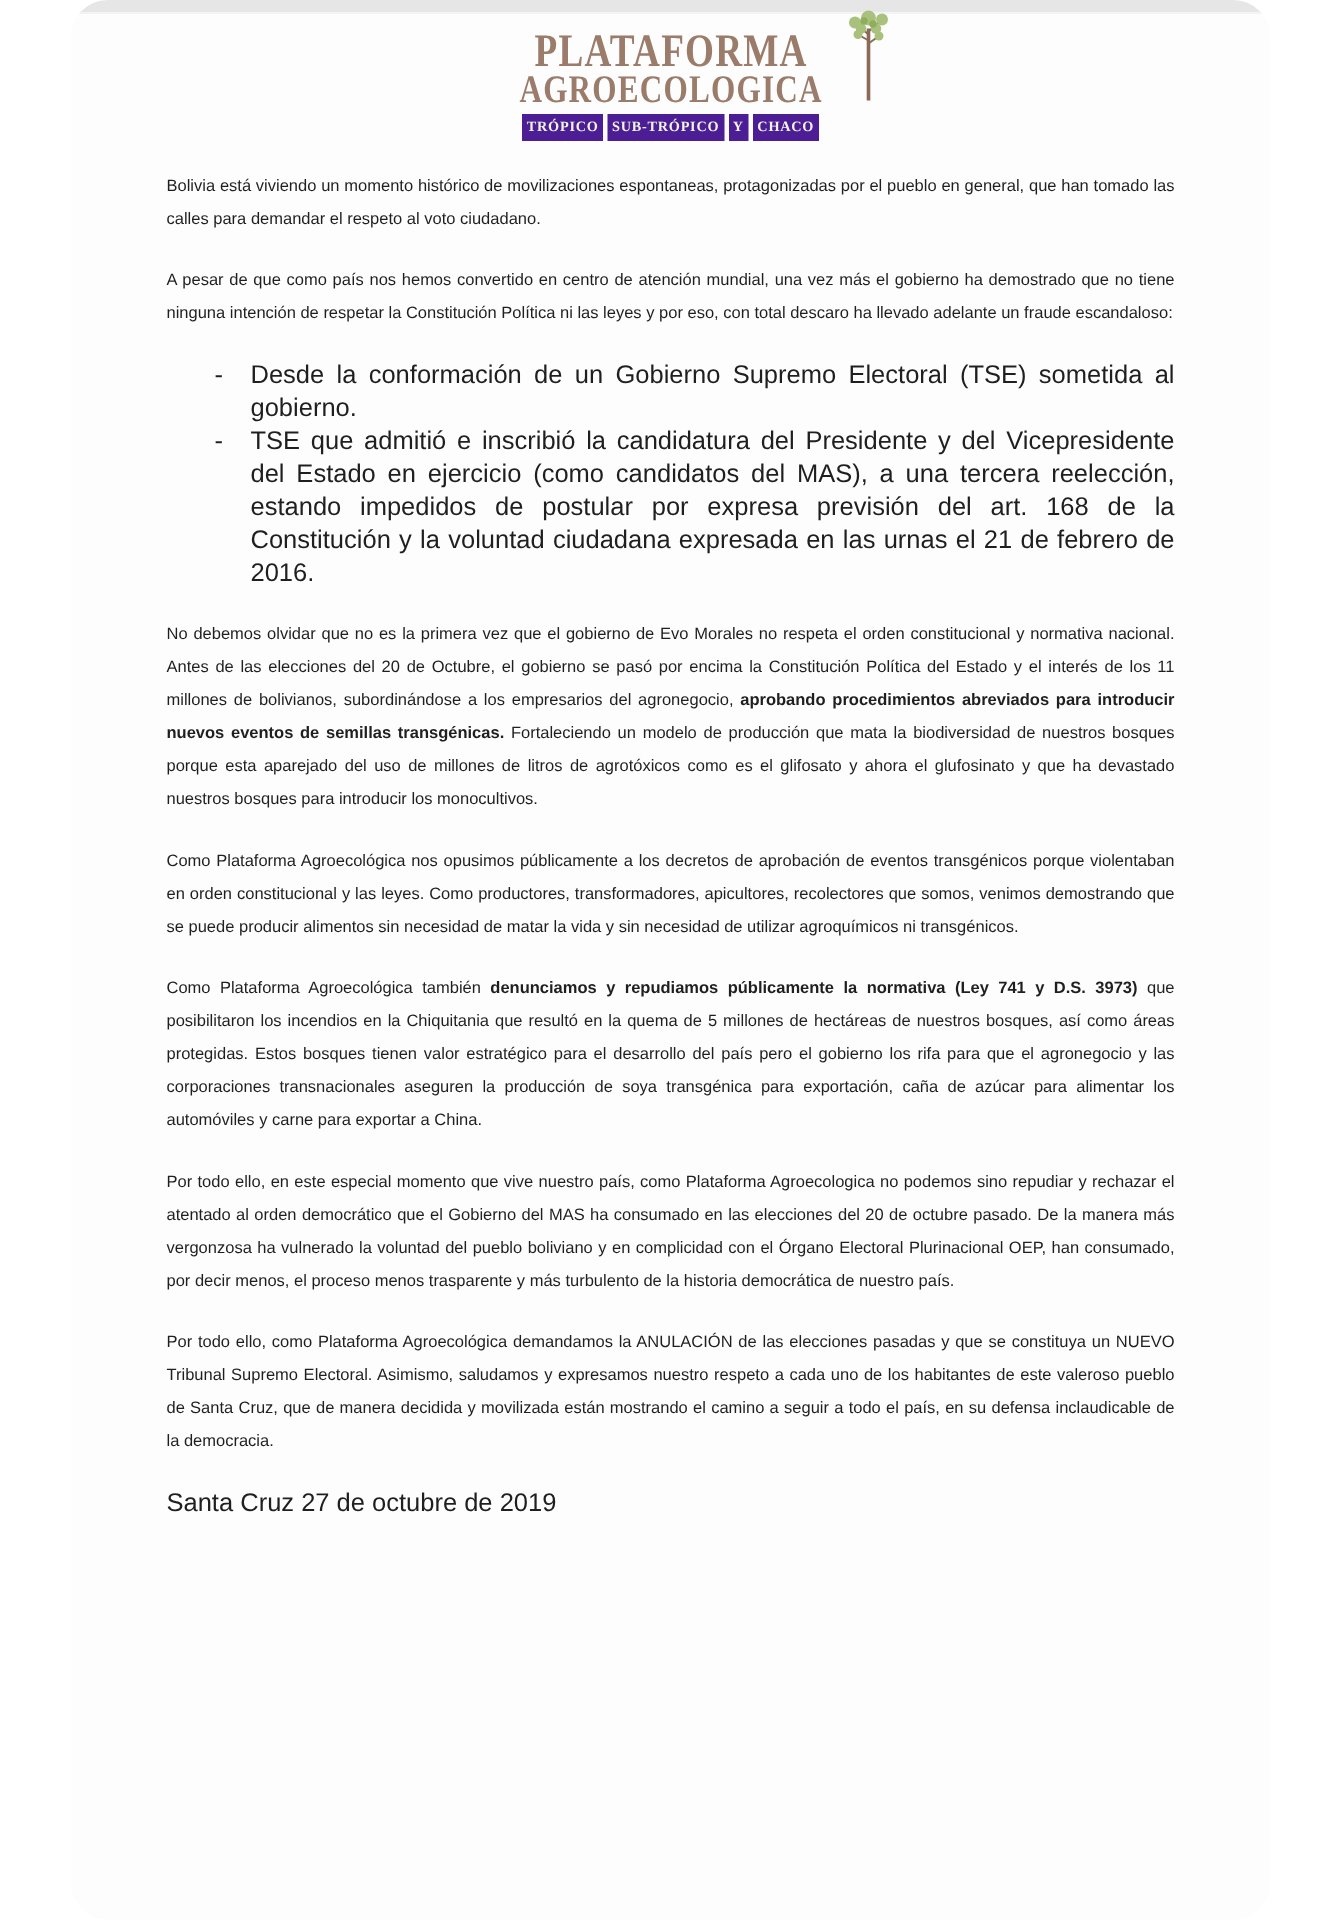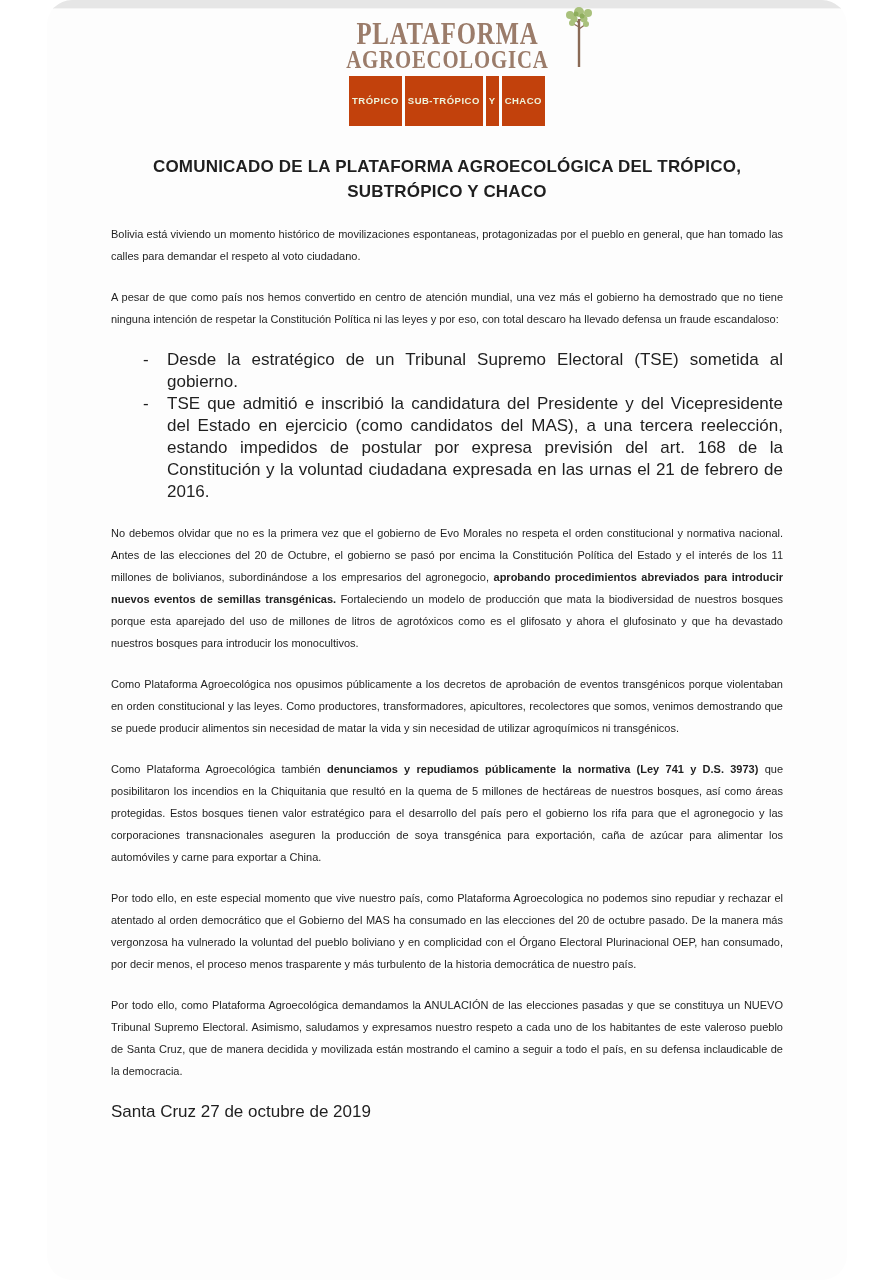--- a/index.html
+++ b/index.html
@@ -45,27 +45,28 @@
     letter-spacing: 1px;
     transform: scaleX(0.8);
   }
   .logo-tagline {
     margin-top: 4px;
     display: flex;
     justify-content: center;
     gap: 3px;
   }
   .chip {
-    background: #c2410c;
+    background: #4c1d95;
     color: #eef4dd;
     font-size: 9.5px;
     font-weight: 700;
     letter-spacing: 0.5px;
-    padding: 20px 3px;
+    padding: 4px 3px;
     line-height: 10px;
+    font-family: Liberation Serif, serif;
   }
   .tree {
     position: absolute;
     right: -24px;
     top: -14px;
     width: 36px;
     height: 64px;
   }
   
   .content { padding: 0 64px; }
@@ -137,26 +138,25 @@
         </g>
         <g fill="#8fae5d">
           <circle cx="15" cy="9" r="2.5"></circle>
           <circle cx="21" cy="11" r="2.5"></circle>
         </g>
       </svg>
     </div>
   </header>
 
   <main class="content">
-    <h1 class="title">COMUNICADO DE LA PLATAFORMA AGROECOLÓGICA DEL TRÓPICO, SUBTRÓPICO Y CHACO</h1>
     <div>
         <p class="para"><span>Bolivia está viviendo un momento histórico de movilizaciones espontaneas, protagonizadas por el pueblo en general, que han tomado las calles para demandar el respeto al voto ciudadano.</span></p>
-        <p class="para"><span>A pesar de que como país nos hemos convertido en centro de atención mundial, una vez más el gobierno ha demostrado que no tiene ninguna intención de respetar la Constitución Política ni las leyes y por eso, con total descaro ha llevado defensa un fraude escandaloso:</span></p>
+        <p class="para"><span>A pesar de que como país nos hemos convertido en centro de atención mundial, una vez más el gobierno ha demostrado que no tiene ninguna intención de respetar la Constitución Política ni las leyes y por eso, con total descaro ha llevado adelante un fraude escandaloso:</span></p>
         <ul class="dash-list">
-          <li>Desde la estratégico de un Tribunal Supremo Electoral (TSE) sometida al gobierno.</li>
+          <li>Desde la conformación de un Gobierno Supremo Electoral (TSE) sometida al gobierno.</li>
           <li>TSE que admitió e inscribió la candidatura del Presidente y del Vicepresidente del Estado en ejercicio (como candidatos del MAS), a una tercera reelección, estando impedidos de postular por expresa previsión del art. 168 de la Constitución y la voluntad ciudadana expresada en las urnas el 21 de febrero de 2016.</li>
         </ul>
         <p class="para"><span>No debemos olvidar que no es la primera vez que el gobierno de Evo Morales no respeta el orden constitucional y normativa nacional.  Antes de las elecciones del 20 de Octubre, el gobierno se pasó por encima la Constitución Política del Estado y el interés de los 11 millones de bolivianos, subordinándose a los empresarios del agronegocio, </span><span class="bold">aprobando procedimientos abreviados para introducir nuevos eventos de semillas transgénicas.</span><span> Fortaleciendo un modelo de producción que mata la biodiversidad de nuestros bosques porque esta aparejado del uso de millones de litros de agrotóxicos como es el glifosato y ahora el glufosinato y que ha devastado nuestros bosques para introducir los monocultivos.</span></p>
         <p class="para"><span>Como Plataforma Agroecológica nos opusimos públicamente a los decretos de aprobación de eventos transgénicos porque violentaban en orden constitucional y las leyes. Como productores, transformadores, apicultores, recolectores que somos, venimos demostrando que se puede producir alimentos sin necesidad de matar la vida y sin necesidad de utilizar agroquímicos ni transgénicos.</span></p>
         <p class="para"><span>Como Plataforma Agroecológica también </span><span class="bold">denunciamos y repudiamos públicamente la normativa (Ley 741 y D.S. 3973)</span><span> que posibilitaron los incendios en la Chiquitania que resultó en la quema de 5 millones de hectáreas de nuestros bosques, así como  áreas protegidas. Estos bosques tienen valor estratégico para el desarrollo del país pero el gobierno los rifa para que el agronegocio y las corporaciones transnacionales aseguren la producción de soya transgénica para exportación, caña de azúcar para alimentar los automóviles y carne para exportar a China.</span></p>
         <p class="para"><span>Por todo ello, en este especial momento que vive nuestro país, como Plataforma Agroecologica no podemos sino repudiar y rechazar el atentado al orden democrático que el Gobierno del MAS ha consumado en las elecciones del 20 de octubre pasado. De la manera más vergonzosa ha vulnerado la voluntad del pueblo boliviano y en complicidad con el Órgano Electoral Plurinacional OEP, han consumado, por decir menos, el proceso menos trasparente y más turbulento de la historia democrática de nuestro país.</span></p>
         <p class="para"><span>Por todo ello, como Plataforma Agroecológica demandamos la ANULACIÓN de las elecciones pasadas y que se constituya un NUEVO Tribunal Supremo Electoral. Asimismo, saludamos y expresamos nuestro respeto a cada uno de los habitantes de este valeroso pueblo de Santa Cruz, que de manera decidida y movilizada están mostrando el camino a seguir a todo el país, en su defensa inclaudicable de la democracia.</span></p>
       </div>
     <p class="dateline">Santa Cruz 27 de octubre de 2019</p>
   </main>

